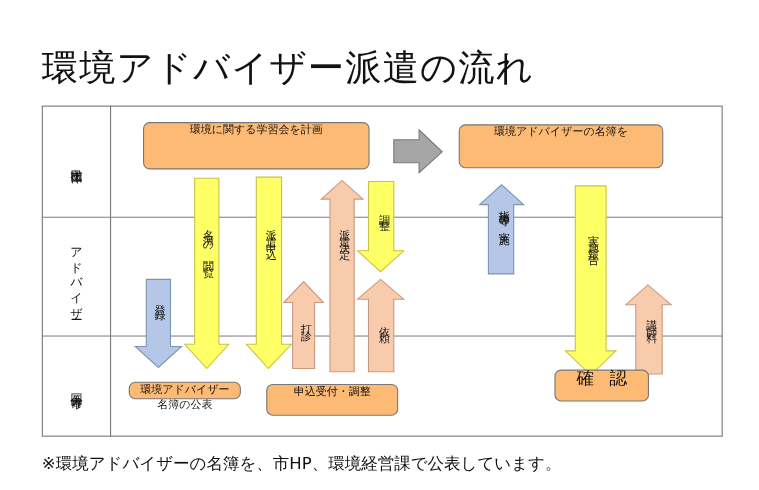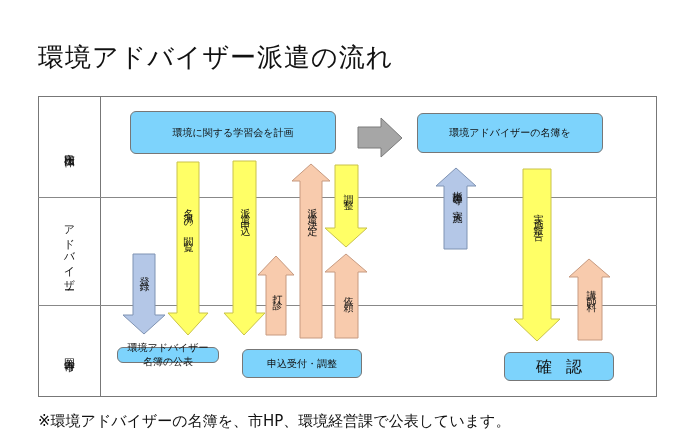--- a/index.html
+++ b/index.html
@@ -1,28 +1,28 @@
 <!DOCTYPE html>
 <html><head>
 <meta charset="utf-8">
 <style>
   html, body { margin: 0; padding: 0; background: #ffffff; }
   body { width: 690px; height: 445px; position: relative; overflow: hidden;
          font-family: "DejaVu Sans", "Liberation Sans", sans-serif; color: #111; }
-  .title { position: absolute; left: 38px; top: 40px; font-size: 26px; letter-spacing: 1px;
+  .title { position: absolute; left: 38px; top: 40px; font-size: 33px; letter-spacing: 1px;
            font-weight: normal; white-space: nowrap; }
   .table-frame { position: absolute; left: 38px; top: 96px; width: 619px; height: 301px;
                  border: 1px solid #777; box-sizing: border-box; }
   .hline { position: absolute; left: 38px; width: 619px; height: 1px; background: #888; }
   .vline { position: absolute; left: 100px; top: 96px; width: 1px; height: 301px; background: #777; }
   .row-label { position: absolute; left: 38px; width: 62px; display: flex; align-items: center;
                justify-content: center; font-size: 11px; line-height: 13px; }
   .vtext { writing-mode: vertical-rl; text-orientation: upright; letter-spacing: 1px; }
-  .box { position: absolute; border: 1px solid #777; border-radius: 6px; background: #7dd3fc;
-         display: flex; align-items: center; justify-content: center; text-align: center;
+  .box { position: absolute; border: 1px solid #777; border-radius: 6px; background: #fdba74;
+         display: flex; align-items: flex-start; justify-content: center; text-align: center;
          font-size: 10px; line-height: 14px; box-sizing: border-box; }
   .box.big { font-size: 16px; letter-spacing: 14px; padding-left: 14px; }
   svg.diagram { position: absolute; left: 0; top: 0; }
   .alabel { position: absolute; writing-mode: vertical-rl; text-orientation: upright;
             font-size: 10px; letter-spacing: 6px; display: flex; align-items: center; }
   .alabel.tight { letter-spacing: 2px; }
   .note { position: absolute; left: 38px; top: 412px; font-size: 15px; white-space: nowrap; }
 </style>
 </head>
 <body>
@@ -88,17 +88,17 @@
 </div>
 <div class="box" style="left:117px;top:347px;width:102px;height:16px">
   <div>
     <div>環境アドバイザー</div>
     <div>名簿の公表</div>
   </div>
 </div>
 <div class="box" style="left:242px;top:349px;width:120px;height:29px">
   <span>申込受付・調整</span>
 </div>
-<div class="box big" style="left:504px;top:352px;width:110px;height:29px">
+<div class="box big" style="left:504px;top:336px;width:86px;height:29px">
   <span>確認</span>
 </div>
 
 <div class="note">※環境アドバイザーの名簿を、市HP、環境経営課で公表しています。</div>
 
 </body></html>

